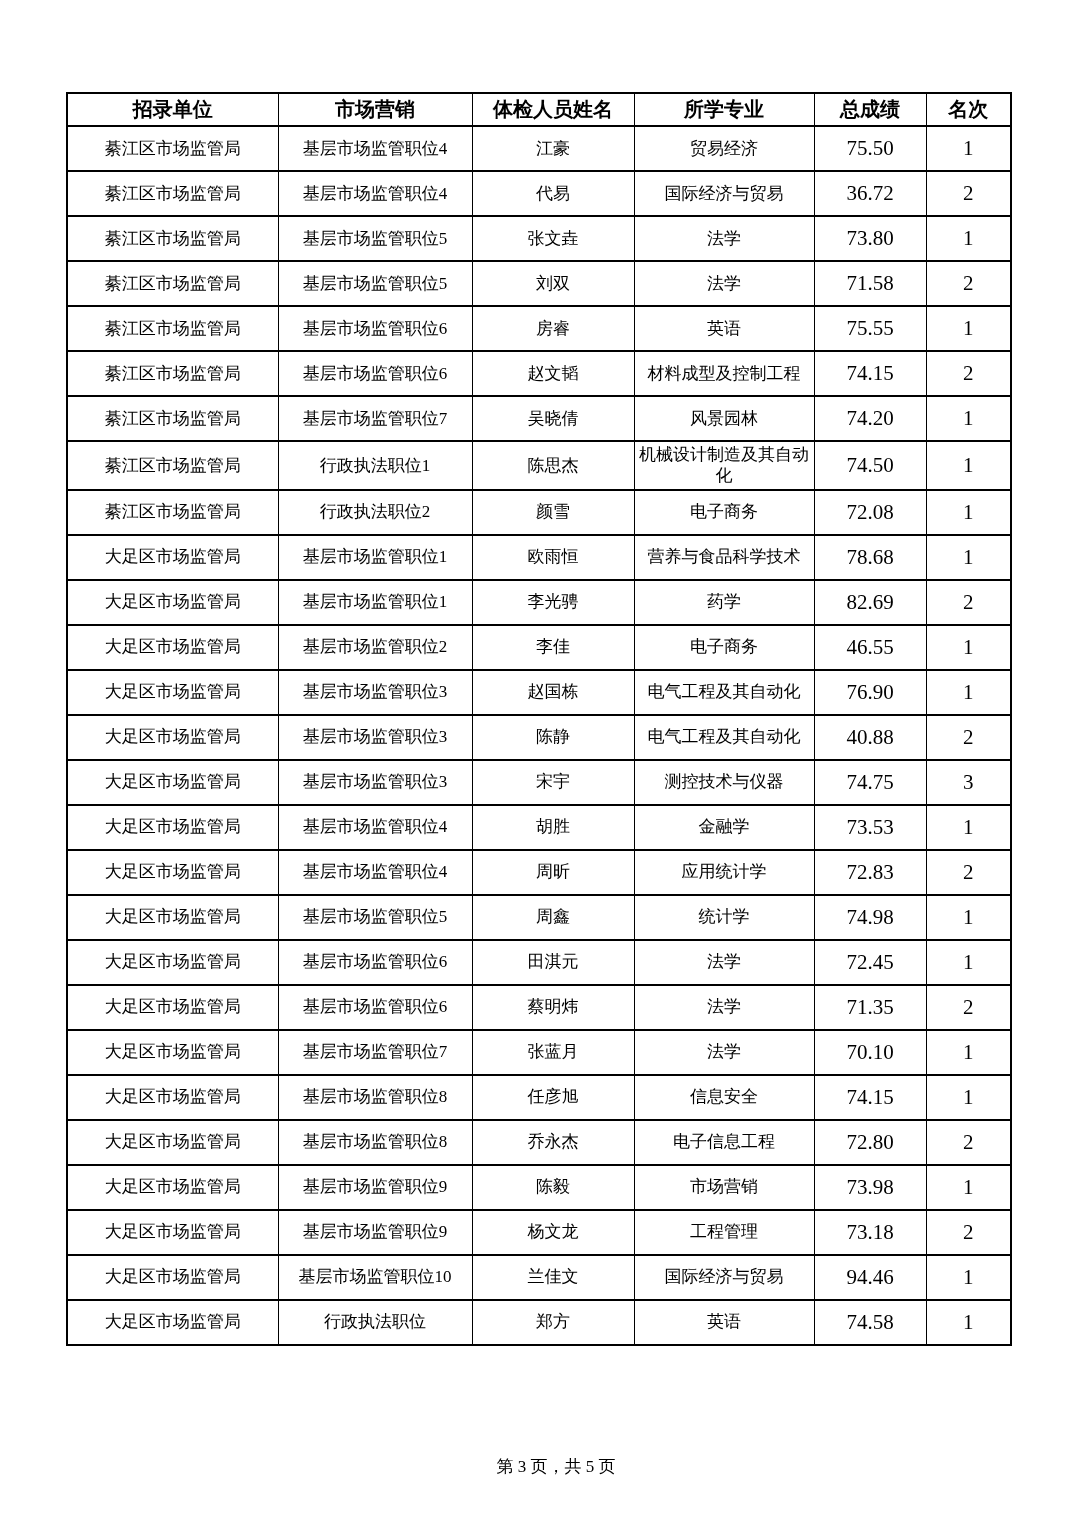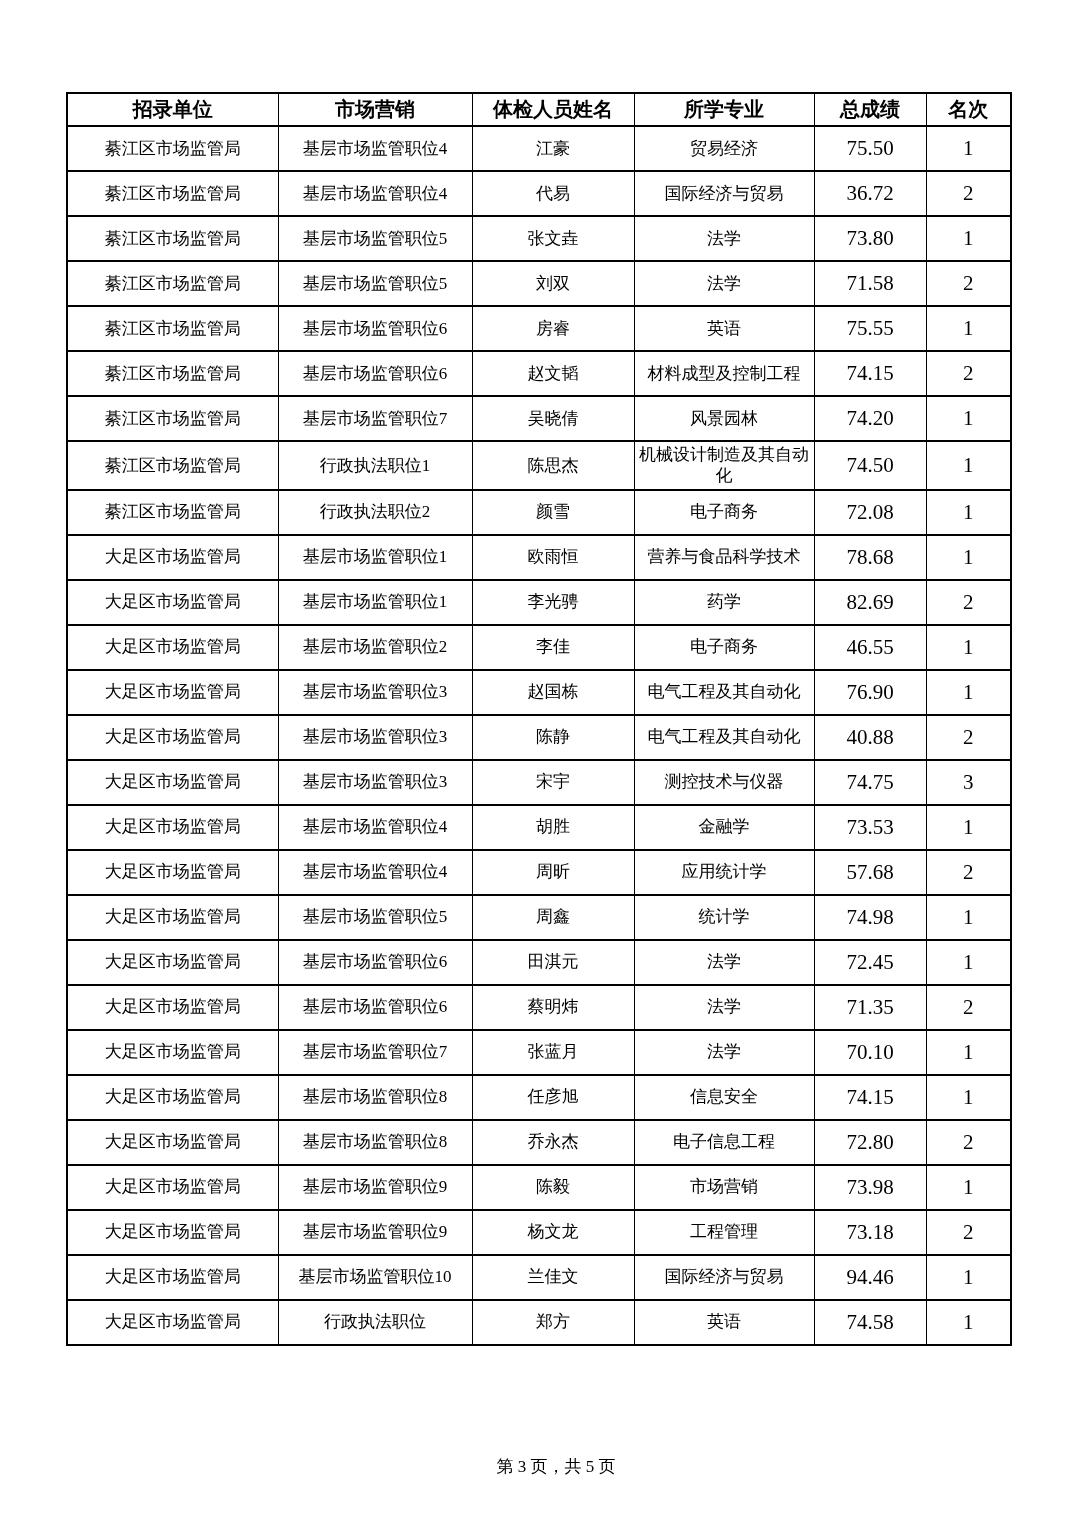--- a/index.html
+++ b/index.html
@@ -210,21 +210,21 @@
         <td>胡胜</td>
         <td>金融学</td>
         <td class="num">73.53</td>
         <td class="num">1</td>
       </tr>
       <tr>
         <td>大足区市场监管局</td>
         <td>基层市场监管职位4</td>
         <td>周昕</td>
         <td>应用统计学</td>
-        <td class="num">57.68</td>
+        <td class="num">72.83</td>
         <td class="num">2</td>
       </tr>
       <tr>
         <td>大足区市场监管局</td>
         <td>基层市场监管职位5</td>
         <td>周鑫</td>
         <td>统计学</td>
         <td class="num">74.98</td>
         <td class="num">1</td>
       </tr>

